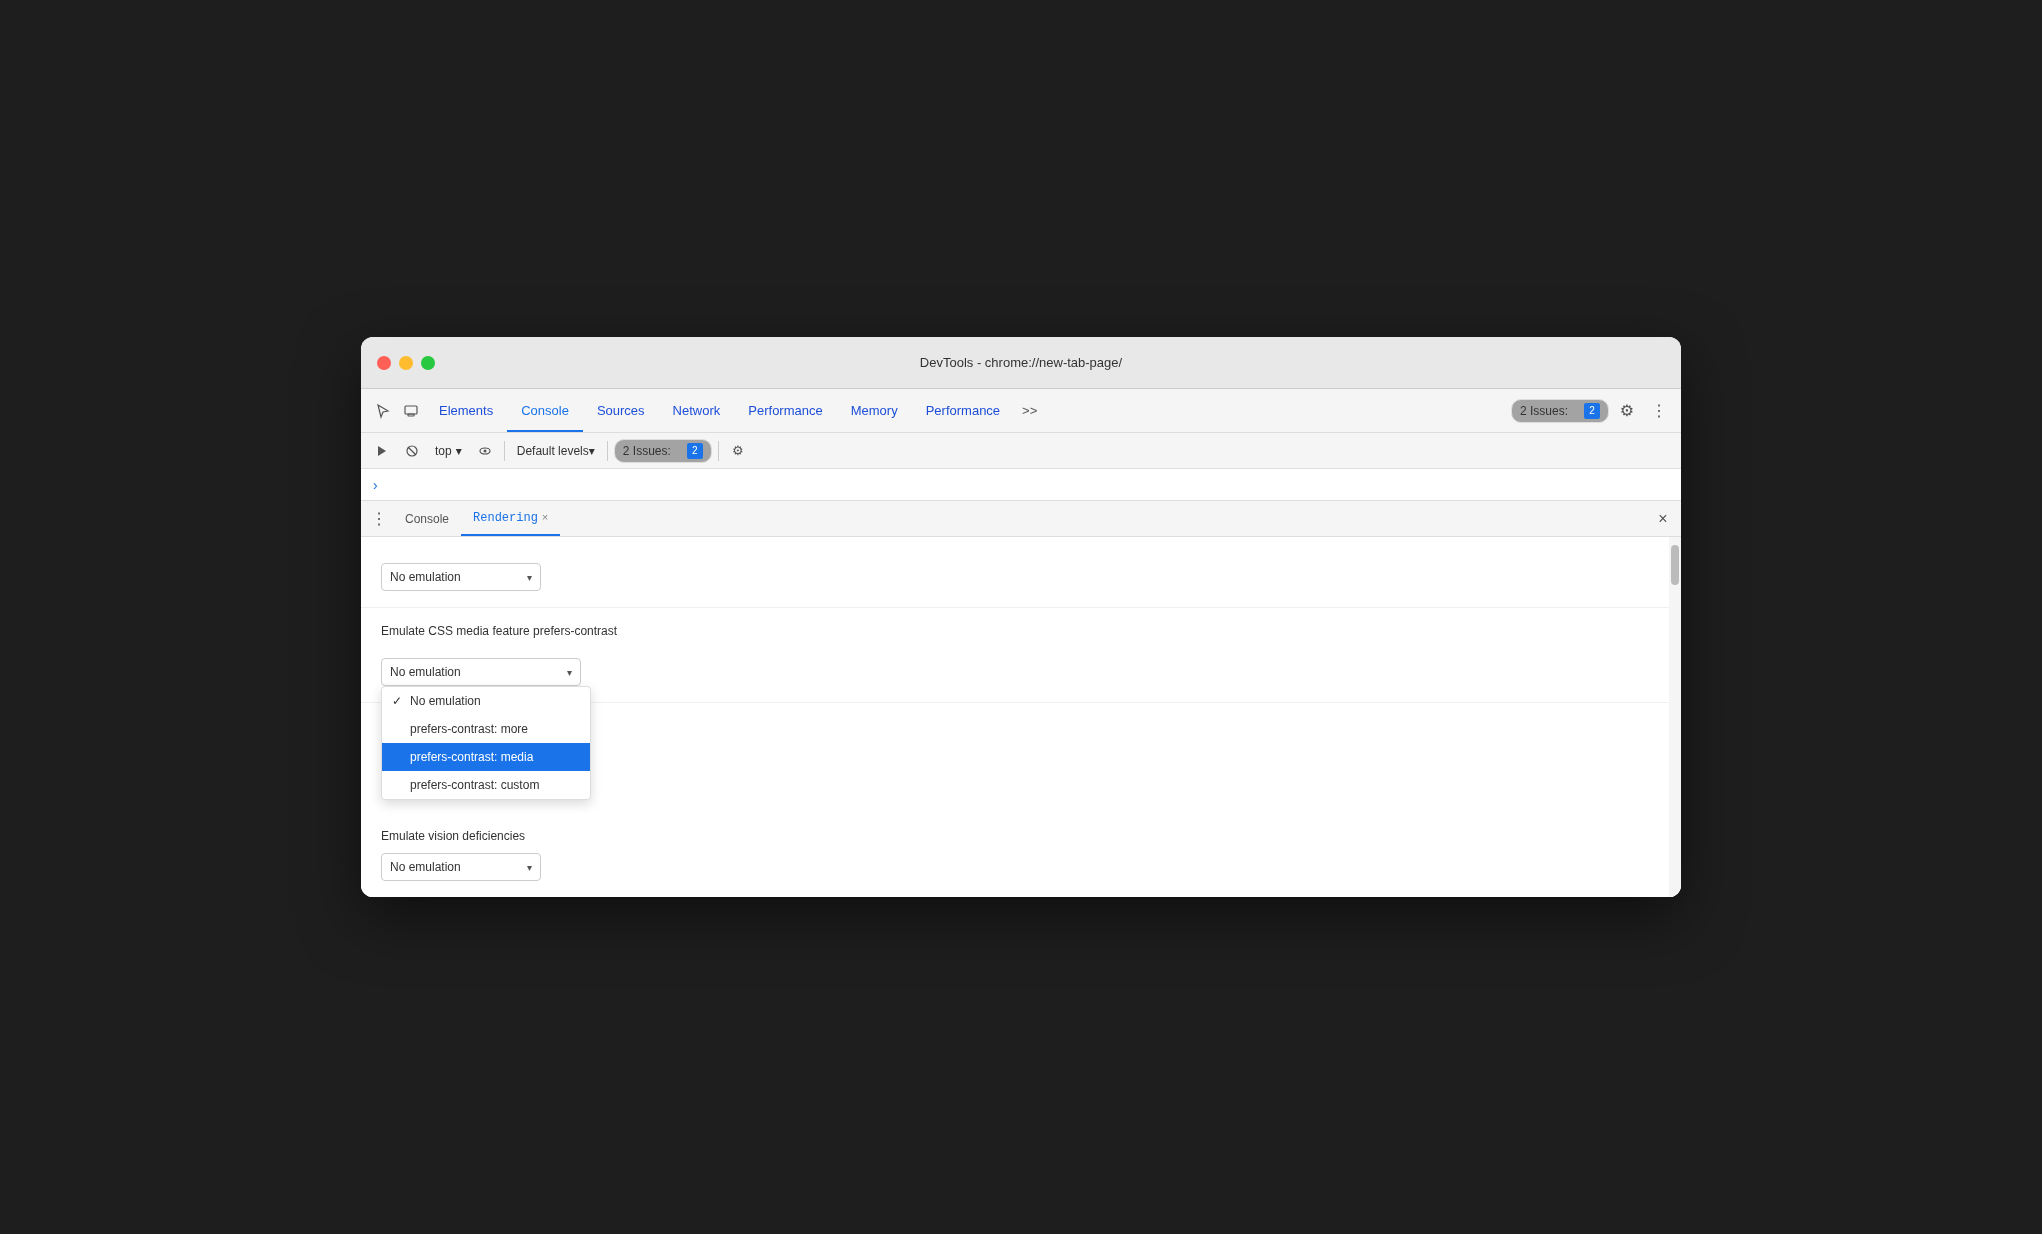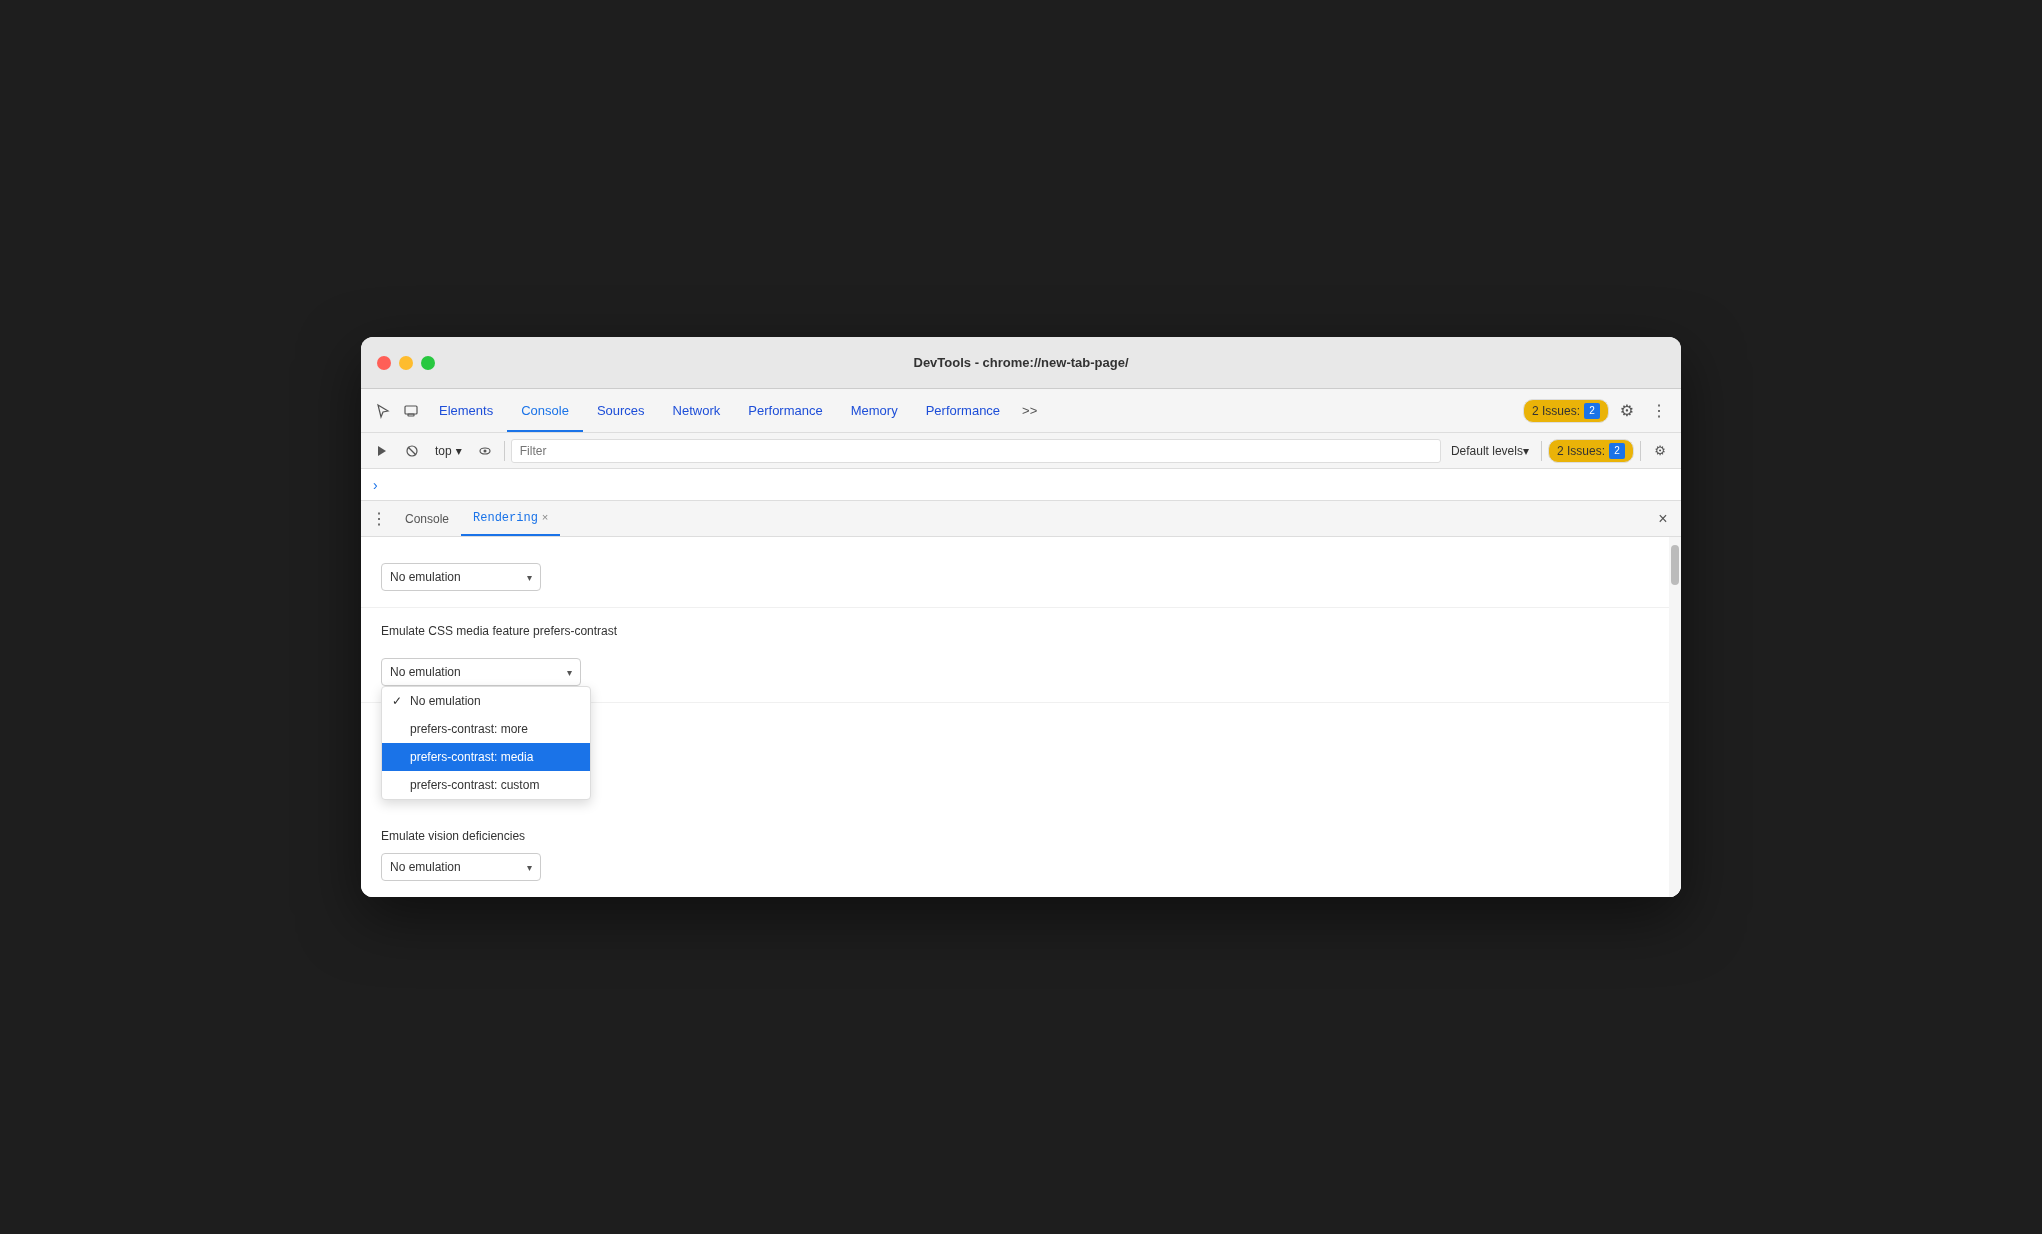--- a/index.html
+++ b/index.html
@@ -39,21 +39,21 @@
     }
     .tl-close { background: #ff5f57; }
     .tl-minimize { background: #febc2e; }
     .tl-maximize { background: #28c840; }
     .title-bar-title {
       position: absolute;
       left: 50%;
       transform: translateX(-50%);
       font-size: 13px;
       color: #333;
-      font-weight: 700;
+      font-weight: 400;
     }
     
     .tab-bar {
       background: #f5f5f5;
       border-bottom: 1px solid #ddd;
       display: flex;
       align-items: center;
       padding: 0 8px;
       height: 44px;
     }
@@ -107,28 +107,28 @@
     }
     .tab-bar-right {
       display: flex;
       align-items: center;
       gap: 4px;
       margin-left: auto;
     }
     .issues-badge {
       display: flex;
       align-items: center;
-      gap: 4px;
+      gap: 16px;
       padding: 3px 8px;
       border: 1px solid #ddd;
       border-radius: 10px;
       font-size: 12px;
       color: #333;
       cursor: pointer;
-      background: #eab308;
+      background: #a3a3a3;
     }
     .badge-icon {
       width: 16px;
       height: 16px;
       background: #1a73e8;
       border-radius: 2px;
       display: flex;
       align-items: center;
       justify-content: center;
       color: white;
@@ -440,21 +440,20 @@
       <span>top</span>
       <span>▾</span>
     </div>
     <div class="console-toolbar-icon">
       <svg width="14" height="14" viewBox="0 0 14 14" fill="none">
         <ellipse cx="7" cy="7" rx="5" ry="3" stroke="#555" stroke-width="1.2"></ellipse>
         <circle cx="7" cy="7" r="1.5" fill="#555"></circle>
       </svg>
     </div>
     <div class="divider-v"></div>
-    <input class="filter-input" type="text" placeholder="Filter" style="">
     <div class="default-levels">
       <span>Default levels</span>
       <span>▾</span>
     </div>
     <div class="divider-v"></div>
     <div class="issues-badge">
       <span>2 Issues:</span>
       <div class="badge-icon">
         <span>2</span>
       </div>

